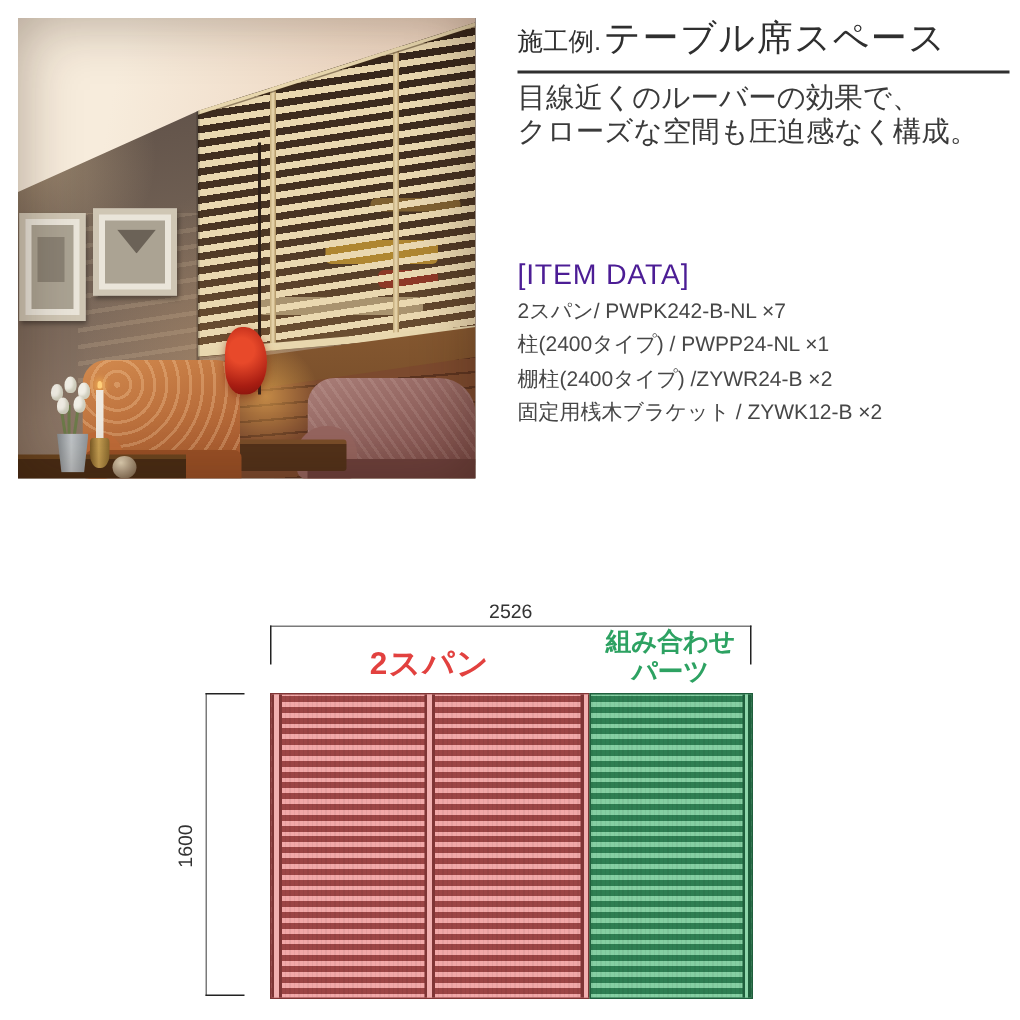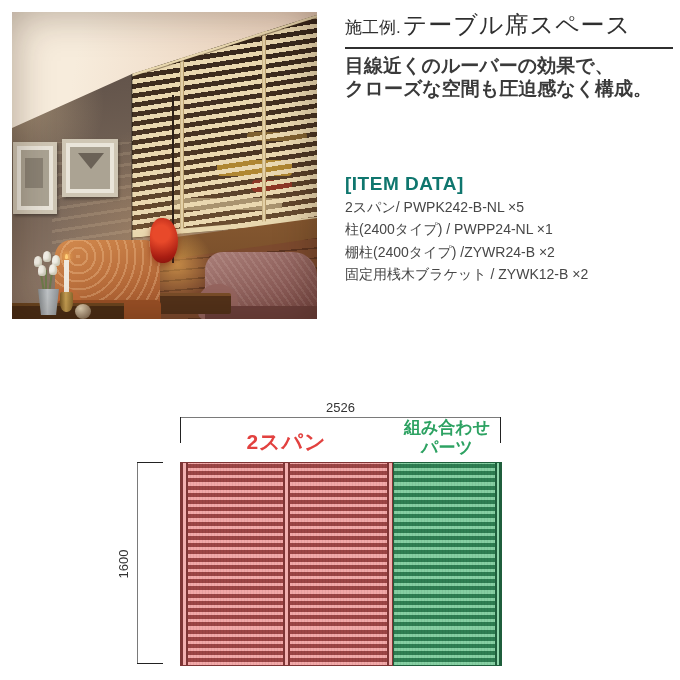--- a/index.html
+++ b/index.html
@@ -73,23 +73,23 @@
   .glass-ball{left:63px;top:292px;width:16px;height:15px;border-radius:50%;
     background:radial-gradient(circle at 35% 30%, rgba(240,225,195,0.95), rgba(120,95,70,0.85));}
   .corner-shade{left:119px;top:62px;width:2px;height:170px;background:rgba(0,0,0,0.25);}
   .photo-vignette{inset:0;box-shadow:inset 0 0 40px rgba(40,20,10,0.35);pointer-events:none;}
 
   
   .col-header{left:345px;top:9px;width:328px;display:flex;align-items:baseline;gap:2px;
     border-bottom:2px solid #2f2f2f;padding-bottom:6px;color:#2f2f2f;}
   .hdr-prefix{font-size:17px;}
   .hdr-title{font-size:24px;letter-spacing:1px;}
-  .lead{left:345px;top:54px;width:330px;font-size:19px;font-weight:bold;color:#3a3a3a;line-height:23px;}
+  .lead{left:345px;top:54px;width:330px;font-size:19px;font-weight:normal;color:#3a3a3a;line-height:23px;}
   .bodytext{left:345px;top:102px;width:335px;font-size:14px;color:#4a4a4a;line-height:21.5px;}
-  .itemdata-heading{left:345px;top:173px;width:330px;font-size:19px;font-weight:bold;color:#0f766e;letter-spacing:0.5px;}
+  .itemdata-heading{left:345px;top:173px;width:330px;font-size:19px;font-weight:normal;color:#4c1d95;letter-spacing:0.5px;}
   .items{left:345px;top:196px;width:335px;font-size:14px;color:#474747;line-height:22.3px;}
 
   
   .dim-width-label{left:180px;top:400px;width:321px;text-align:center;font-size:13px;color:#333;}
   .dim-h-line{left:180px;top:417px;width:321px;height:0;border-top:1px solid #7a7a7a;}
   .dim-tick-v{width:0;height:26px;border-left:1px solid #222;}
   .dim-v-line{left:137px;top:462px;width:0;height:202px;border-left:1px solid #7a7a7a;}
   .dim-tick-h{width:26px;height:0;border-top:1px solid #222;}
   .dim-height-label{left:84px;top:556px;width:80px;height:16px;text-align:center;font-size:13px;color:#333;transform:rotate(-90deg);}
   .span-label{left:180px;top:428px;width:213px;text-align:center;font-size:21px;font-weight:bold;color:#e2413f;letter-spacing:1px;}
@@ -185,21 +185,21 @@
 
   <div class="abs lead">
     <div>目線近くのルーバーの効果で、</div>
     <div>クローズな空間も圧迫感なく構成。</div>
   </div>
 
 
   <div class="abs itemdata-heading">[ITEM DATA]</div>
 
   <div class="abs items">
-    <div>2スパン/ PWPK242-B-NL ×5</div>
+    <div>2スパン/ PWPK242-B-NL ×7</div>
     <div>柱(2400タイプ) / PWPP24-NL ×1</div>
     <div>棚柱(2400タイプ) /ZYWR24-B ×2</div>
     <div>固定用桟木ブラケット / ZYWK12-B ×2</div>
   </div>
 
   <div class="abs dim-width-label">2526</div>
   <div class="abs dim-h-line"></div>
   <div class="abs dim-tick-v" style="left:180px;top:417px;"></div>
   <div class="abs dim-tick-v" style="left:500px;top:417px;"></div>
 

